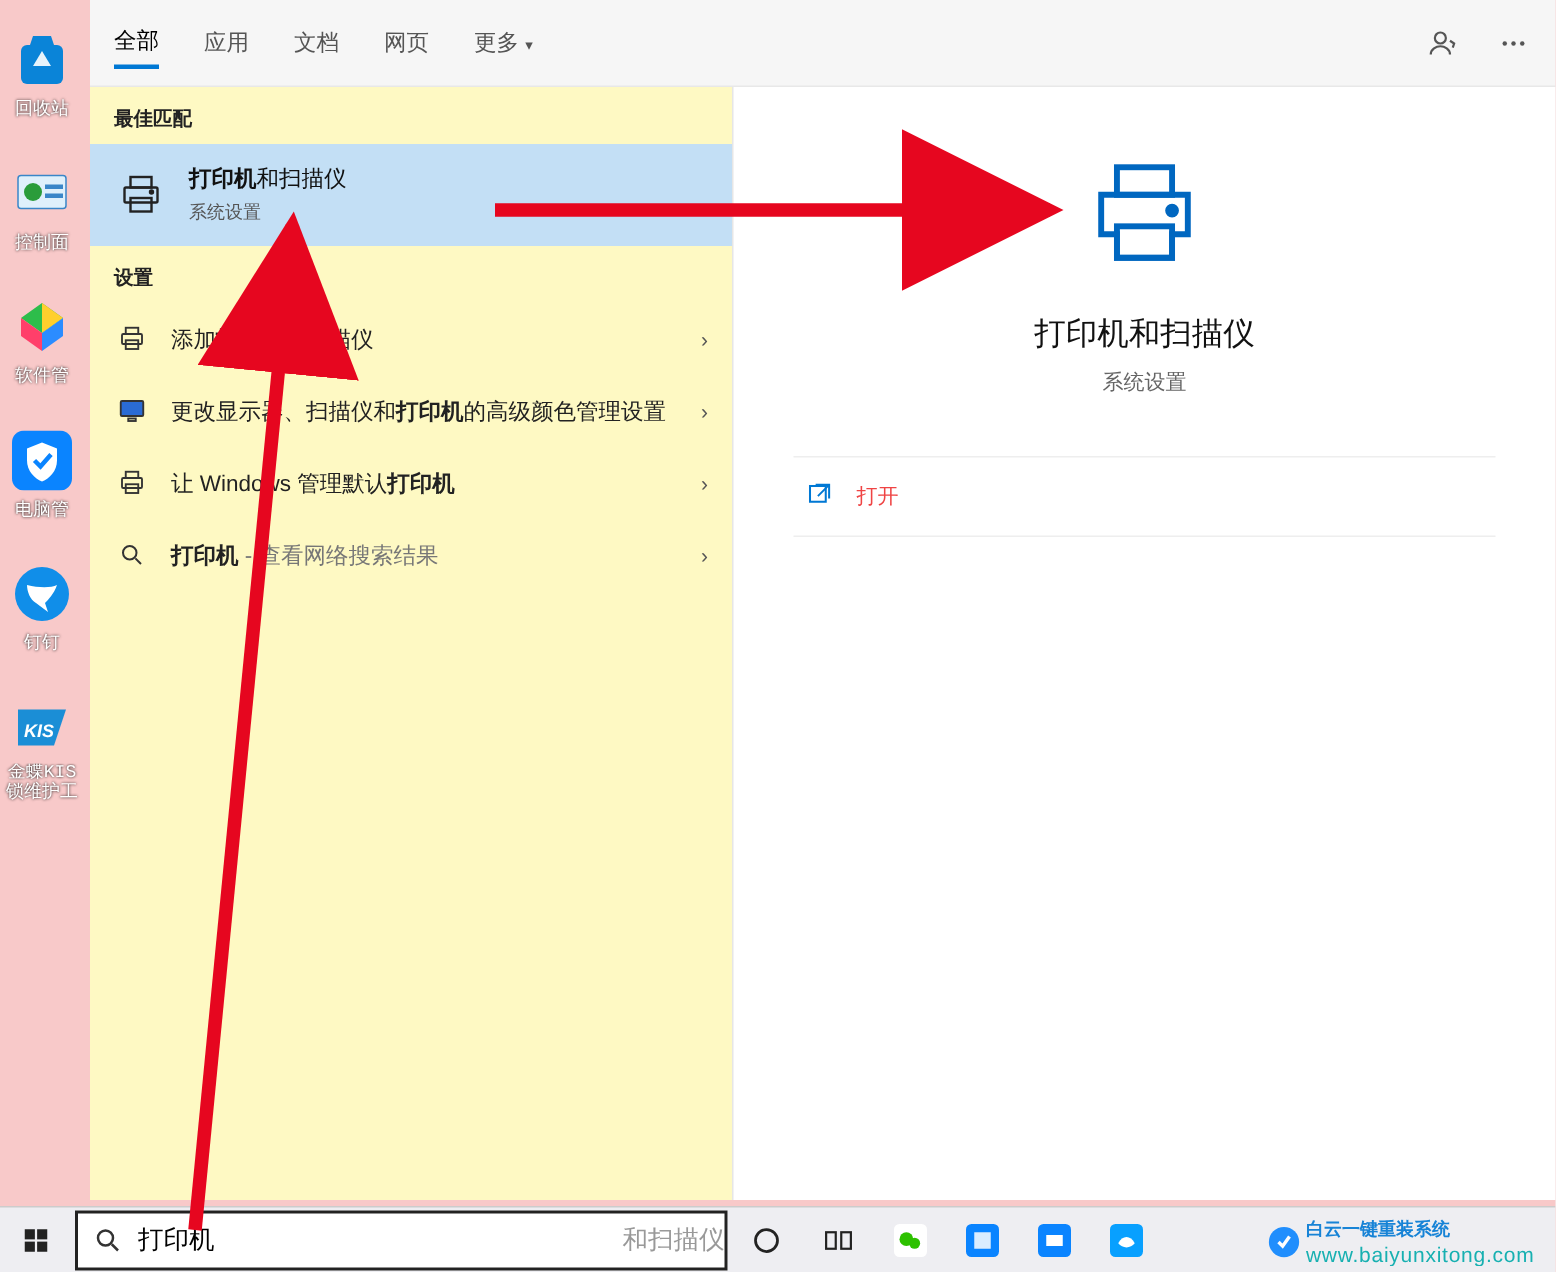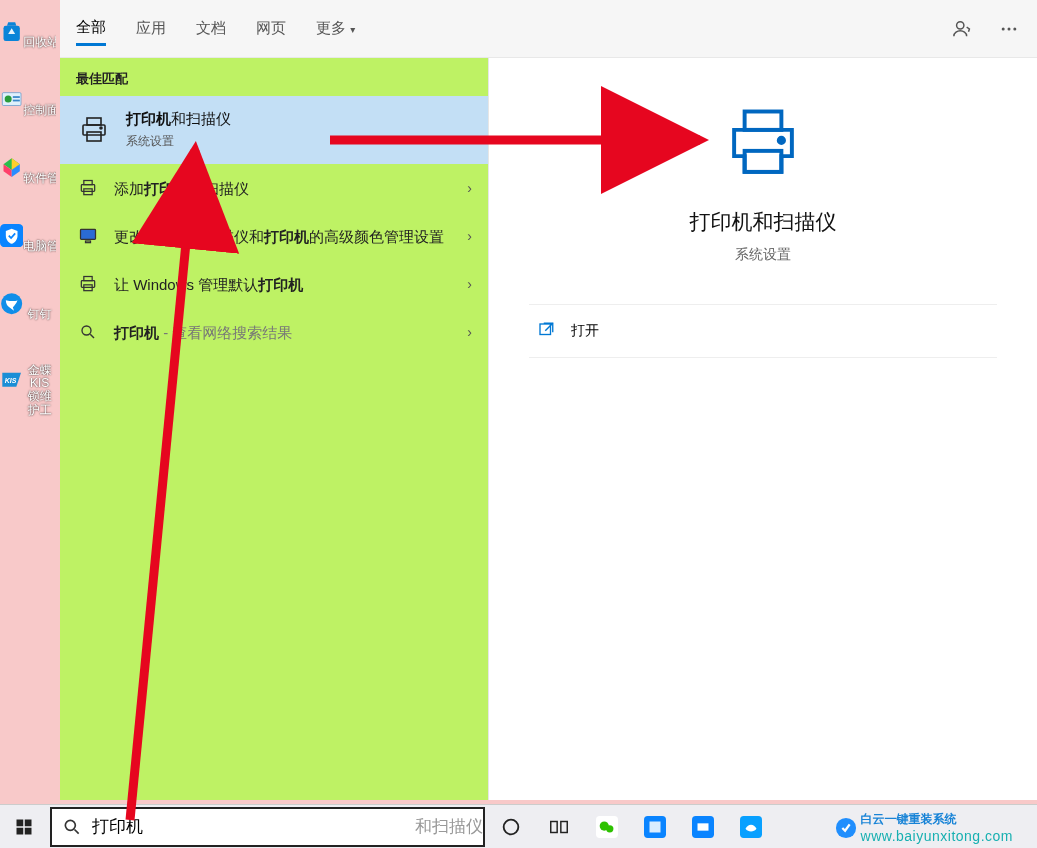--- a/index.html
+++ b/index.html
@@ -1,24 +1,24 @@
 <!DOCTYPE html>
 <html><head>
 <meta charset="utf-8">
 <style>
   *{box-sizing:border-box;margin:0;padding:0;font-family:"Microsoft YaHei","Segoe UI",sans-serif;}
   body{width:1037px;height:848px;overflow:hidden;position:relative;background:#f8c9c9;}
   
   .desktop{position:absolute;left:0;top:0;width:60px;height:800px;padding-top:20px;}
-  .dicon{width:56px;display:flex;flex-direction:row;align-items:center;margin-bottom:28px;}
+  .dicon{width:56px;display:flex;flex-direction:column;align-items:center;margin-bottom:28px;}
   .dicon .box{width:40px;height:40px;display:flex;align-items:flex-start;justify-content:center;}
   .dicon .lbl{font-size:12px;color:#fff;text-align:center;margin-top:4px;text-shadow:0 0 2px #000;white-space:nowrap;overflow:hidden;width:56px;}
   
   .panel{position:absolute;left:60px;top:0;width:977px;height:800px;background:#f6f6f6;display:flex;}
-  .left{width:428px;display:flex;flex-direction:column;background:#bef264;}
+  .left{width:428px;display:flex;flex-direction:column;background:#fef9c3;}
   .right{flex:1;background:#fff;border-left:1px solid #e6e6e6;padding:0;}
   
   .tabs{height:58px;display:flex;align-items:center;padding:0 16px;border-bottom:1px solid #e8e8e8;position:relative;width:977px;}
   .tab{font-size:15px;color:#555;margin-right:30px;padding:6px 0;cursor:pointer;}
   .tab.active{color:#000;font-weight:500;border-bottom:3px solid #0078d4;}
   .tabs .spacer{flex:1;}
   .tabs .sideicn{width:24px;height:24px;margin-left:22px;display:flex;align-items:center;justify-content:center;color:#555;}
   
   .sect{font-size:13px;font-weight:600;color:#222;padding:12px 16px 8px;}
   
@@ -35,34 +35,34 @@
   .row .chev{color:#555;font-size:14px;margin-left:6px;}
   .row .sub{color:#777;}
   
   .detail{padding:40px 40px 0 40px;display:flex;flex-direction:column;align-items:center;}
   .detail .big{width:90px;height:90px;display:flex;align-items:center;justify-content:center;margin-bottom:20px;}
   .detail .dt{font-size:21px;color:#111;margin-bottom:10px;}
   .detail .ds{font-size:14px;color:#666;margin-bottom:40px;}
   .actions{width:100%;border-top:1px solid #eee;border-bottom:1px solid #eee;}
   .actrow{display:flex;align-items:center;padding:16px 8px;cursor:pointer;}
   .actrow .aic{width:20px;height:20px;margin-right:14px;color:#0078d4;}
-  .actrow .albl{font-size:14px;color:#000000;}
+  .actrow .albl{font-size:14px;color:#ef4444;}
   .help{width:100%;padding:26px 8px 0 8px;}
   .help .ht{font-size:14px;font-weight:600;color:#222;margin-bottom:22px;}
   .help .hl{font-size:14px;color:#222;margin-bottom:22px;cursor:pointer;}
   
   .taskbar{position:absolute;left:0;bottom:0;width:1037px;height:44px;background:#eeeef2;display:flex;align-items:center;border-top:1px solid #ccc;}
   .start{width:48px;height:44px;display:flex;align-items:center;justify-content:center;cursor:pointer;}
   .search{flex:0 0 435px;height:40px;border:2px solid #222;margin:0 2px;display:flex;align-items:center;background:#fff;}
   .search .sic{width:40px;display:flex;align-items:center;justify-content:center;color:#333;}
   .search input{border:none;outline:none;font-size:17px;flex:1;background:transparent;}
   .search input::placeholder{color:#888;}
   .tbtn{width:48px;height:44px;display:flex;align-items:center;justify-content:center;cursor:pointer;}
   .tbtn svg{width:22px;height:22px;}
-  .watermark{position:absolute;right:24px;bottom:4px;font-size:12px;color:#0078d4;opacity:.9;display:flex;align-items:center;gap:4px;}
+  .watermark{position:absolute;right:14px;bottom:4px;font-size:12px;color:#0078d4;opacity:.9;display:flex;align-items:center;gap:4px;}
   .watermark .sm{font-size:14px;color:#0aa;letter-spacing:.5px;}
   
   .arrows{position:absolute;left:0;top:0;width:1037px;height:848px;pointer-events:none;z-index:50;}
 </style>
 </head>
 <body>
 
 <div class="desktop">
   <div class="dicon">
     <div class="box">
@@ -115,21 +115,21 @@
       </div>
     <div class="lbl">钉钉</div>
   </div>
   <div class="dicon">
     <div class="box">
         <svg viewBox="0 0 40 40">
           <path d="M4 8h32L28 32H4z" fill="#1b8ed6"></path>
           <text x="8" y="26" font-size="12" fill="#fff" font-style="italic" font-weight="bold">KIS</text>
         </svg>
       </div>
-    <div class="lbl" style="white-space:pre-line;line-height:1.1;">金蝶KIS
+    <div class="lbl" style="white-space:pre-line;line-height:1.1;font-family:Liberation Mono, monospace;">金蝶KIS
 锁维护工</div>
   </div>
 </div>
 
 <div class="panel">
   <div style="display:flex;flex-direction:column;width:100%;">
     <div class="tabs">
       <div class="tab active">全部</div>
       <div class="tab">应用</div>
       <div class="tab">文档</div>
@@ -164,20 +164,21 @@
                 <rect x="9" y="18" width="14" height="9"></rect>
                 <circle cx="23" cy="14" r="1" fill="#222"></circle>
               </svg>
           </div>
           <div class="txt">
             <div class="t1"><span class="bold">打印机</span><span>和扫描仪</span></div>
             <div class="t2">系统设置</div>
           </div>
         </div>
 
+        <div class="sect">设置</div>
 
         <div class="row">
           <div class="ric">
             <svg viewBox="0 0 24 24" width="20" height="20" fill="none" stroke="#333" stroke-width="1.5">
                 <rect x="7" y="3" width="10" height="5"></rect>
                 <rect x="4" y="8" width="16" height="8" rx="1"></rect>
                 <rect x="7" y="13" width="10" height="7"></rect>
               </svg>
           </div>
           <div class="rlbl">添加<span class="bold">打印机</span>或扫描仪</div>

